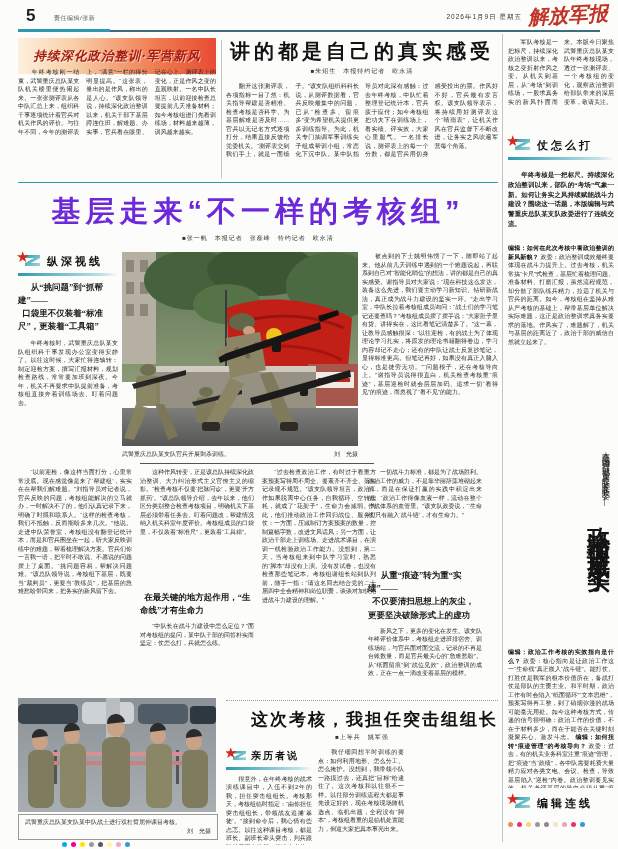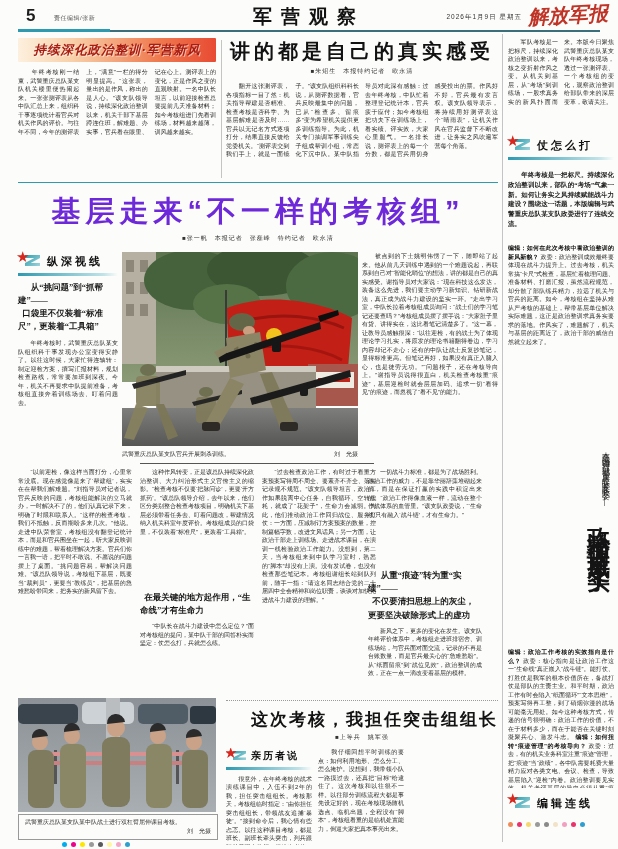--- a/index.html
+++ b/index.html
@@ -68,27 +68,26 @@
   .blue-rule{height:1px;background:#2e9ab0;}
   svg{display:block;}
 </style>
 </head>
 <body>
 
 <div class="page">
 
   <div class="abs pagenum" style="left:26px;top:6px;">5</div>
   <div class="abs editor" style="left:54px;top:14px;">责任编辑/张新</div>
-  <div class="abs section-title" style="left:229px;top:4px;width:160px;text-align:center;">军营观察</div>
   <div class="abs date" style="right:96px;top:13px;">2026年1月9日 星期五</div>
   <div class="abs masthead" style="right:10px;top:2px;">解放军报</div>
   <div class="abs hrule" style="left:18px;top:30px;width:582px;"></div>
   <div class="abs hrule-teal" style="left:18px;top:28.5px;width:92px;"></div>
 
-  <div class="abs banner" style="left:18px;top:38px;width:198px;height:24px;">
+  <div class="abs banner" style="left:18px;top:38px;width:198px;height:36px;">
     <span>持续深化政治整训·军营新风</span>
   </div>
 
   <div class="abs jtext cols3" style="left:18px;top:68px;width:198px;height:110px;">　　年终考核刚一结束，武警重庆总队某支队机关楼里便热闹起来。一张张测评表从各中队汇总上来，组织科干事逐项统计着官兵对机关作风的评价。与往年不同，今年的测评表上，“满意”一栏的得分明显提高。“这张表，量出的是作风，称出的是人心。”该支队领导说，持续深化政治整训以来，机关干部下基层蹲连住班，解难题、办实事，官兵看在眼里、记在心上。测评表上的变化，正是作风之变的直观映射。一名中队长坦言，以前迎接检查总要提前几天准备材料；如今考核组进门先看训练场，材料越来越薄，训风越来越实。</div>
 
   <div class="abs h-top" style="left:226px;top:38px;width:272px;">讲的都是自己的真实感受</div>
   <div class="abs byline" style="left:226px;top:67px;width:272px;">■朱炤生　本报特约记者　欧永清</div>
   <div class="abs jtext cols4" style="left:226px;top:82px;width:272px;height:96px;">　　翻开这张测评表，各项指标一目了然：机关指导帮建是否精准、检查考核是否科学、为基层解难是否及时……官兵以无记名方式逐项打分，结果直接反馈给党委机关。“测评表交到我们手上，就是一面镜子。”该支队组织科科长说，从测评数据看，官兵反映最集中的问题，已从“检查多、留痕多”变为希望机关提供更多训练指导。为此，机关专门抽调军事训练尖子组成帮训小组，常态化下沉中队。某中队指导员对此深有感触：过去年终考核，中队忙着整理登记统计本，官兵疲于应付；如今考核组把功夫下在训练场上，看实绩、评实效，大家心里服气。一名排长说，测评表上的每一个分数，都是官兵用切身感受投出的票。作风好不好，官兵最有发言权。该支队领导表示，将持续用好测评表这个“晴雨表”，让机关作风在官兵监督下不断改进，让务实之风吹遍军营每个角落。</div>
 
   <div class="abs vline" style="left:221px;top:40px;height:138px;"></div>

